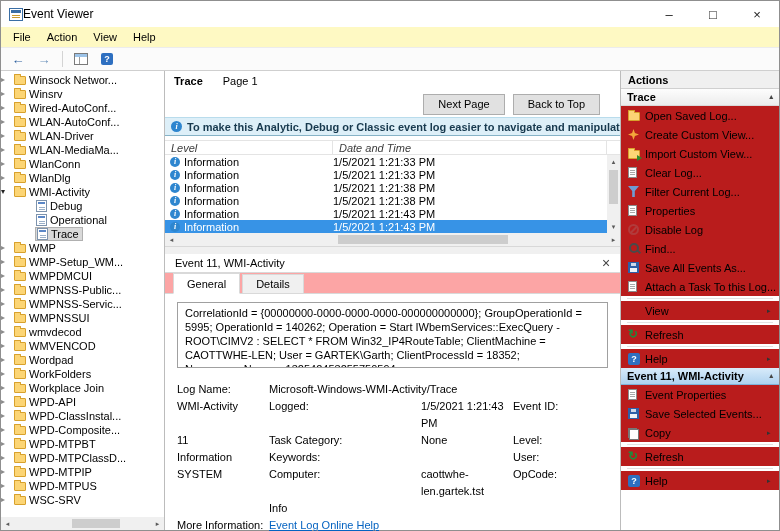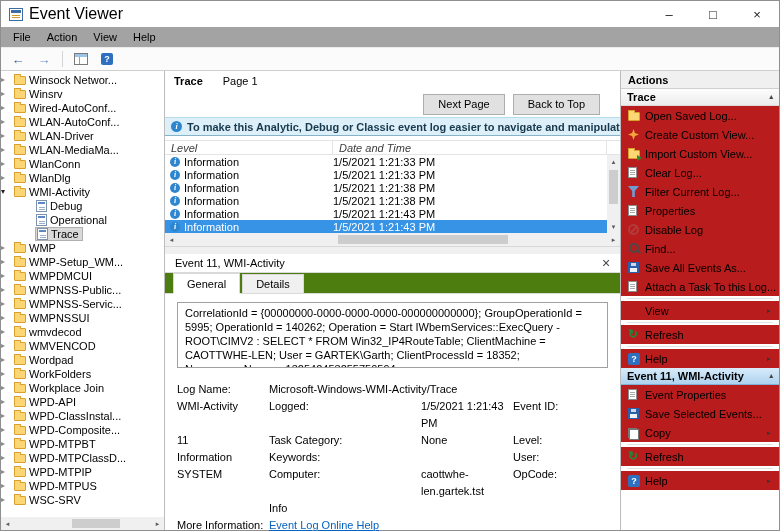--- a/index.html
+++ b/index.html
@@ -5,26 +5,26 @@
   html,body{margin:0;padding:0;background:#e8e8e8;}
   body{width:780px;height:531px;overflow:hidden;font-family:"Liberation Sans",sans-serif;font-size:11px;color:#000;}
   *{box-sizing:border-box;}
   .window{width:780px;height:531px;border:1px solid #8f8f8f;background:#f0f0f0;display:flex;flex-direction:column;}
 
   
   .titlebar{height:26px;background:#fff;display:flex;align-items:center;padding-left:8px;flex:none;}
   .appicon{width:14px;height:13px;border:1px solid #3a6ea5;background:#fff;position:relative;flex:none;}
   .appicon::before{content:"";position:absolute;left:1px;top:1px;right:1px;height:3px;background:#3a6ea5;}
   .appicon::after{content:"";position:absolute;left:2px;top:6px;width:8px;height:1px;background:#c99a2e;box-shadow:0 2px 0 #c99a2e;}
-  .wtitle{margin-left:6px;font-size:16px;}
+  .wtitle{font-size:12px;}
   .wcontrols{margin-left:auto;display:flex;height:100%;}
   .wbtn{width:44px;height:100%;display:flex;align-items:center;justify-content:center;font-size:13px;color:#222;}
 
   
-  .menubar{height:20px;background:#a3a3a3;display:flex;align-items:center;padding-left:4px;flex:none;}
+  .menubar{height:20px;background:#fef9c3;display:flex;align-items:center;padding-left:4px;flex:none;}
   .menuitem{padding:0 8px;height:100%;display:flex;align-items:center;}
 
   
   .toolbar{height:24px;background:#fbfbfb;border-top:1px solid #ececec;border-bottom:1px solid #cfcfcf;display:flex;align-items:center;padding-left:6px;gap:4px;flex:none;}
   .tbtn{width:22px;height:20px;display:flex;align-items:center;justify-content:center;}
   .tsep{width:1px;height:16px;background:#d4d4d4;margin:0 3px;}
   .iback::before{content:"\2190";color:#2c5f9e;font-weight:bold;font-size:13px;}
   .ifwd::before{content:"\2192";color:#6f94bd;font-weight:bold;font-size:13px;}
   .iwindow{width:14px;height:12px;border:1px solid #7a7a7a;background:#fff;position:relative;}
   .iwindow::before{content:"";position:absolute;left:0;top:0;right:0;height:3px;background:#9cc3e8;}
@@ -87,21 +87,21 @@
   .vtrack{flex:1;position:relative;}
   .vthumb{position:absolute;left:2px;right:2px;top:2px;height:34px;background:#cdcdcd;}
 
   .gapband{height:8px;background:#f0f0f0;border-top:1px solid #d8d8d8;flex:none;}
 
   
   .dheader{height:19px;background:#fff;border-bottom:1px solid #d9d9d9;display:flex;align-items:center;padding:0 6px 0 10px;flex:none;}
   .dtitle{flex:1;}
   .dclose{width:16px;text-align:center;color:#444;font-size:12px;}
   .dclose::before{content:"\00D7";font-size:14px;}
-  .tabs{height:21px;display:flex;align-items:flex-end;padding-left:8px;border-bottom:1px solid #d9d9d9;flex:none;background:#4d7c0f;}
+  .tabs{height:21px;display:flex;align-items:flex-end;padding-left:8px;border-bottom:1px solid #d9d9d9;flex:none;background:#fca5a5;}
   .tab{height:19px;padding:0 13px;display:flex;align-items:center;border:1px solid #d9d9d9;border-bottom:none;background:#f0f0f0;margin-right:2px;}
   .tab.active{background:#fff;margin-bottom:-1px;height:21px;border-bottom:1px solid #fff;}
   .tabpage{flex:1;background:#fff;padding:8px 12px 0 12px;min-height:0;display:flex;flex-direction:column;}
   .descbox{border:1px solid #a0a0a0;background:#fff;padding:3px 7px;height:66px;line-height:14px;overflow:hidden;flex:none;}
   .fgrid{margin-top:13px;display:grid;grid-template-columns:92px 152px 92px 1fr;line-height:17px;}
   .fval.wide{grid-column:2/5;}
   .link{color:#0563c1;text-decoration:underline;margin-top:40px;}
 
   
   .actionspanel{width:158px;background:#fff;display:flex;flex-direction:column;flex:none;}

